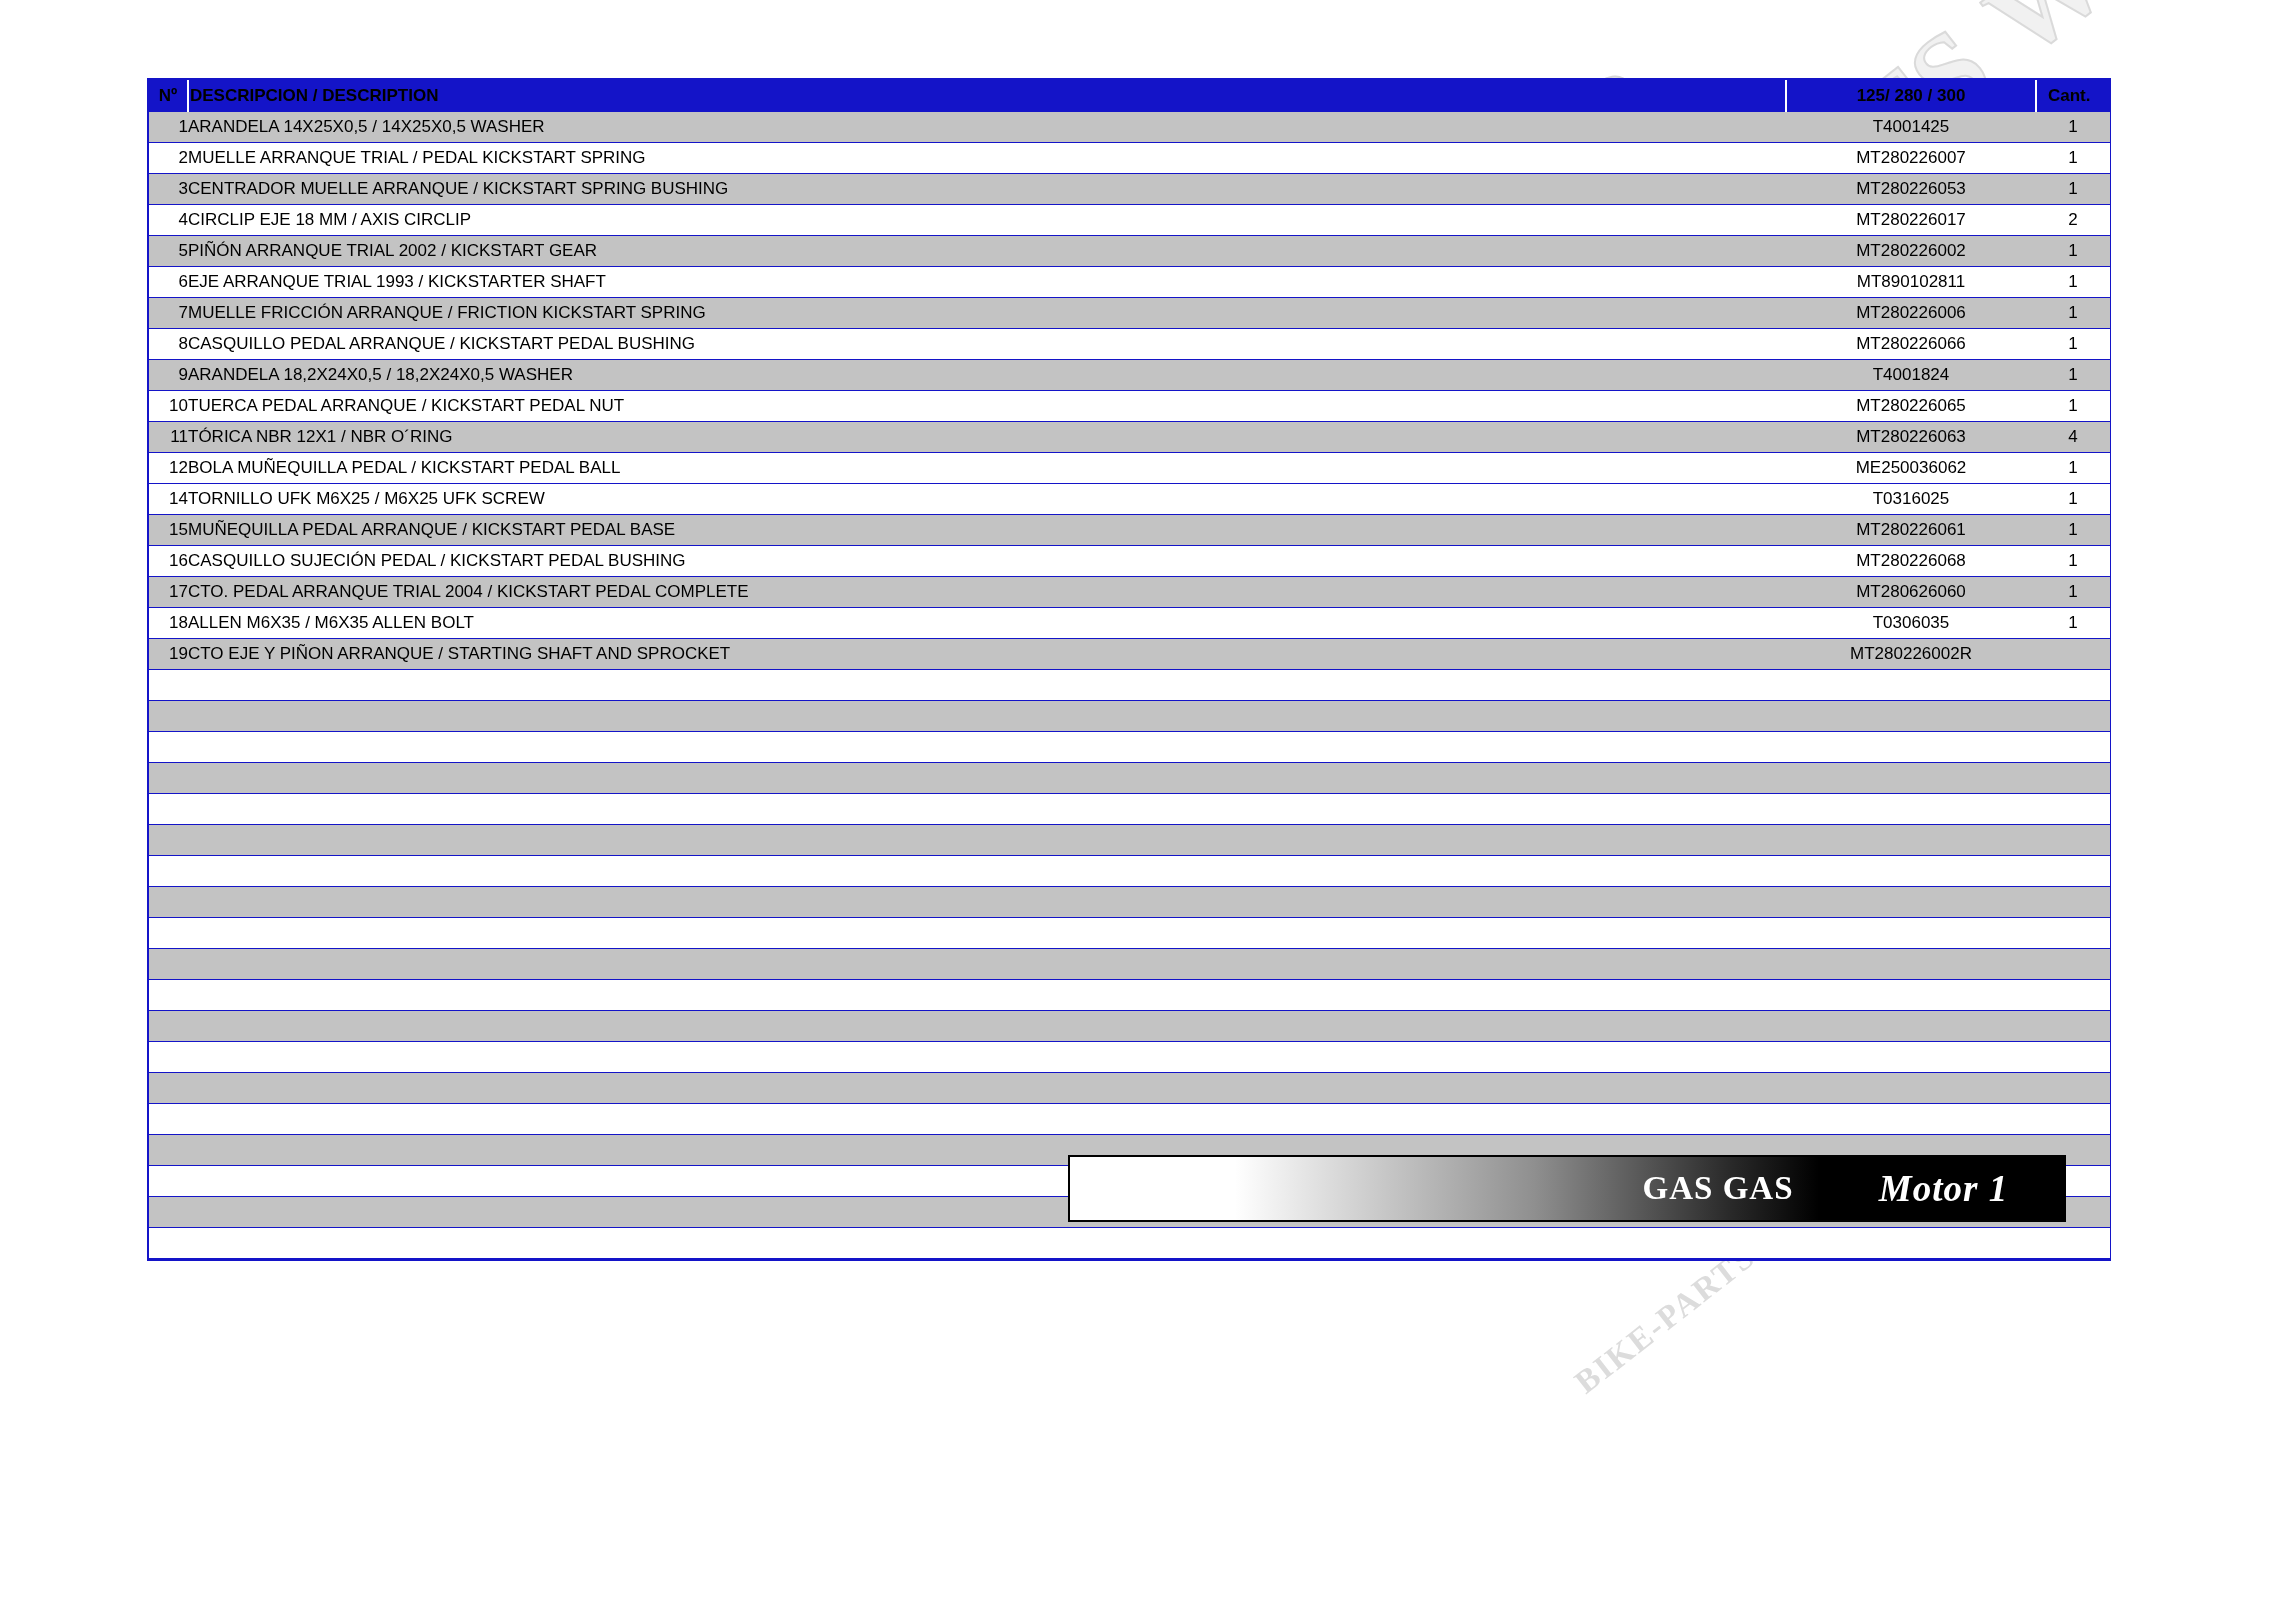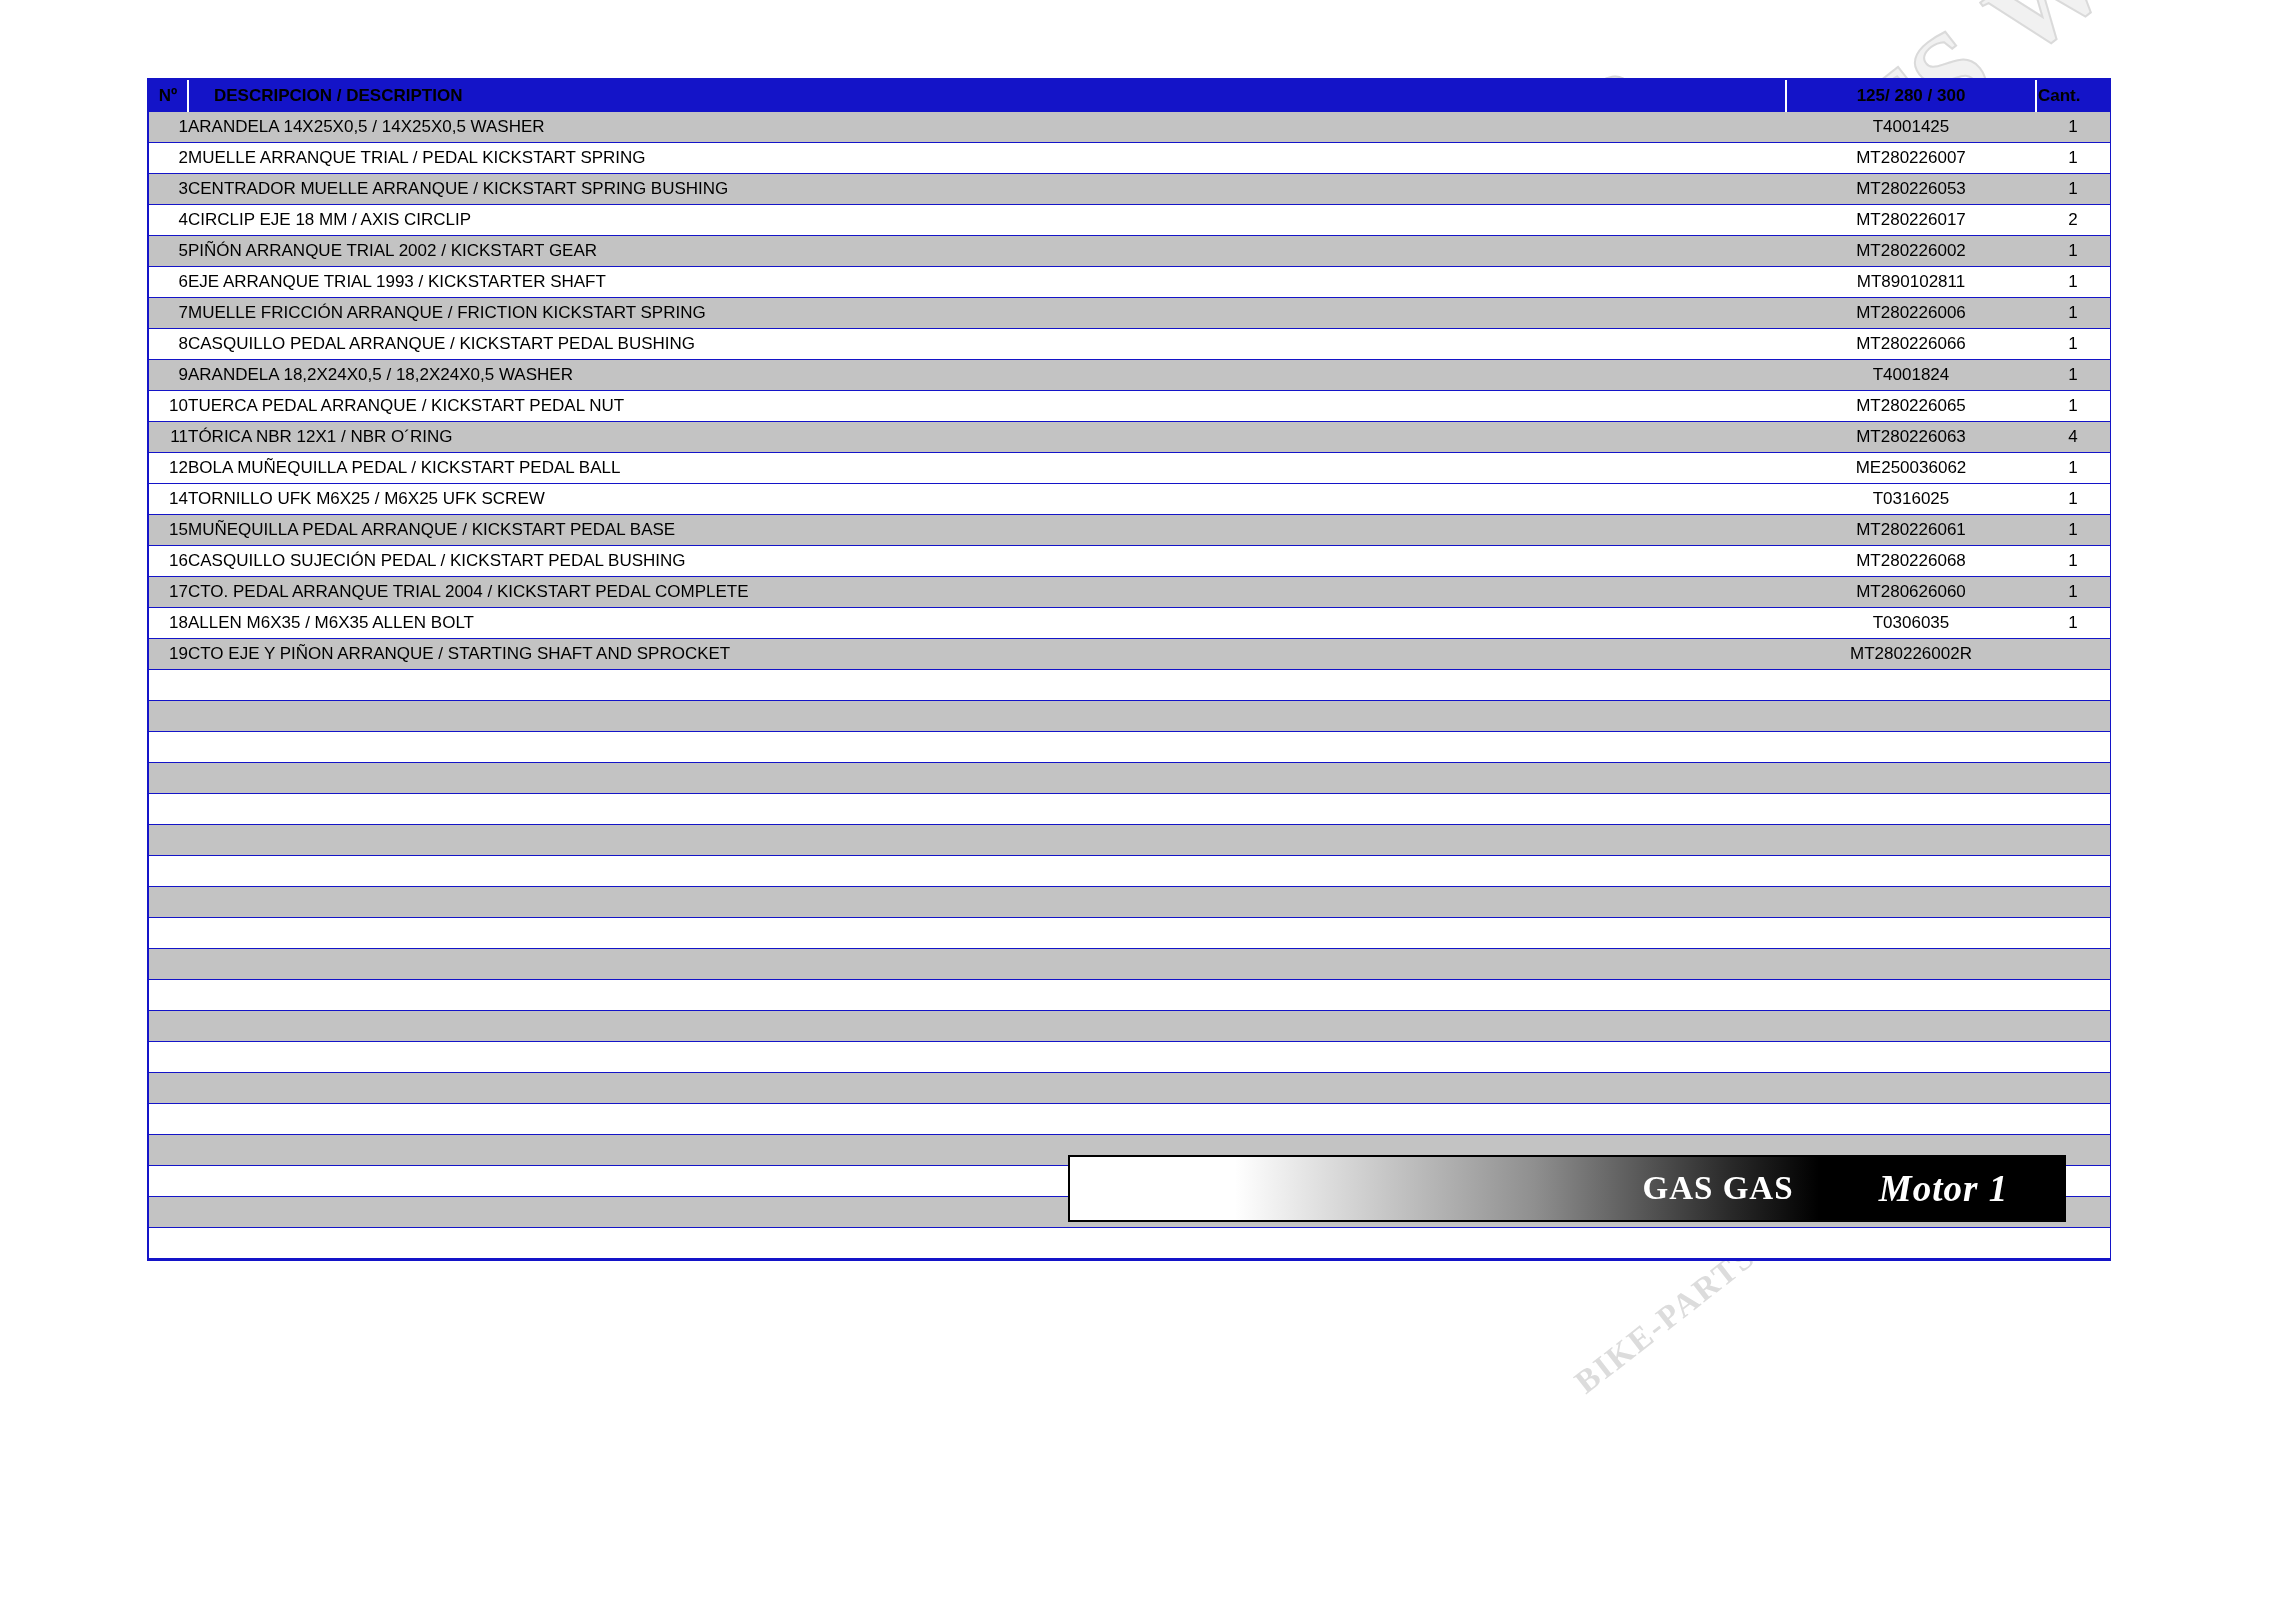--- a/index.html
+++ b/index.html
@@ -106,23 +106,23 @@
   }
   thead th {
     background: #1414c8;
     color: #ffffff;
     font-weight: bold;
     font-size: 17px;
     height: 33px;
     border-top: none;
   }
   thead th.h-num   { text-align: left;  padding-left: 9.8px; }
-  thead th.h-desc  { text-align: left;  padding-left: 25px; border-left: 2px solid #ffffff; }
+  thead th.h-desc  { text-align: left;  padding-left: 1px; border-left: 2px solid #ffffff; }
   thead th.h-ref   { border-left: 2px solid #ffffff; }
-  thead th.h-qty   { text-align: left; padding-left: 1px; border-left: 2px solid #ffffff; }
+  thead th.h-qty   { text-align: left; padding-left: 11px; border-left: 2px solid #ffffff; }
 
   td.num  { text-align: right; padding-right: 8.8px; }
   td.desc { text-align: left;  padding-left: 13.7px; }
   td.ref  { text-align: center; }
   td.qty  { text-align: center; }
 
   tr.alt td { background: #c3c3c3; }
   tr.plain td { background: #ffffff; }
 
   tr.empty td { height: 30px; }

